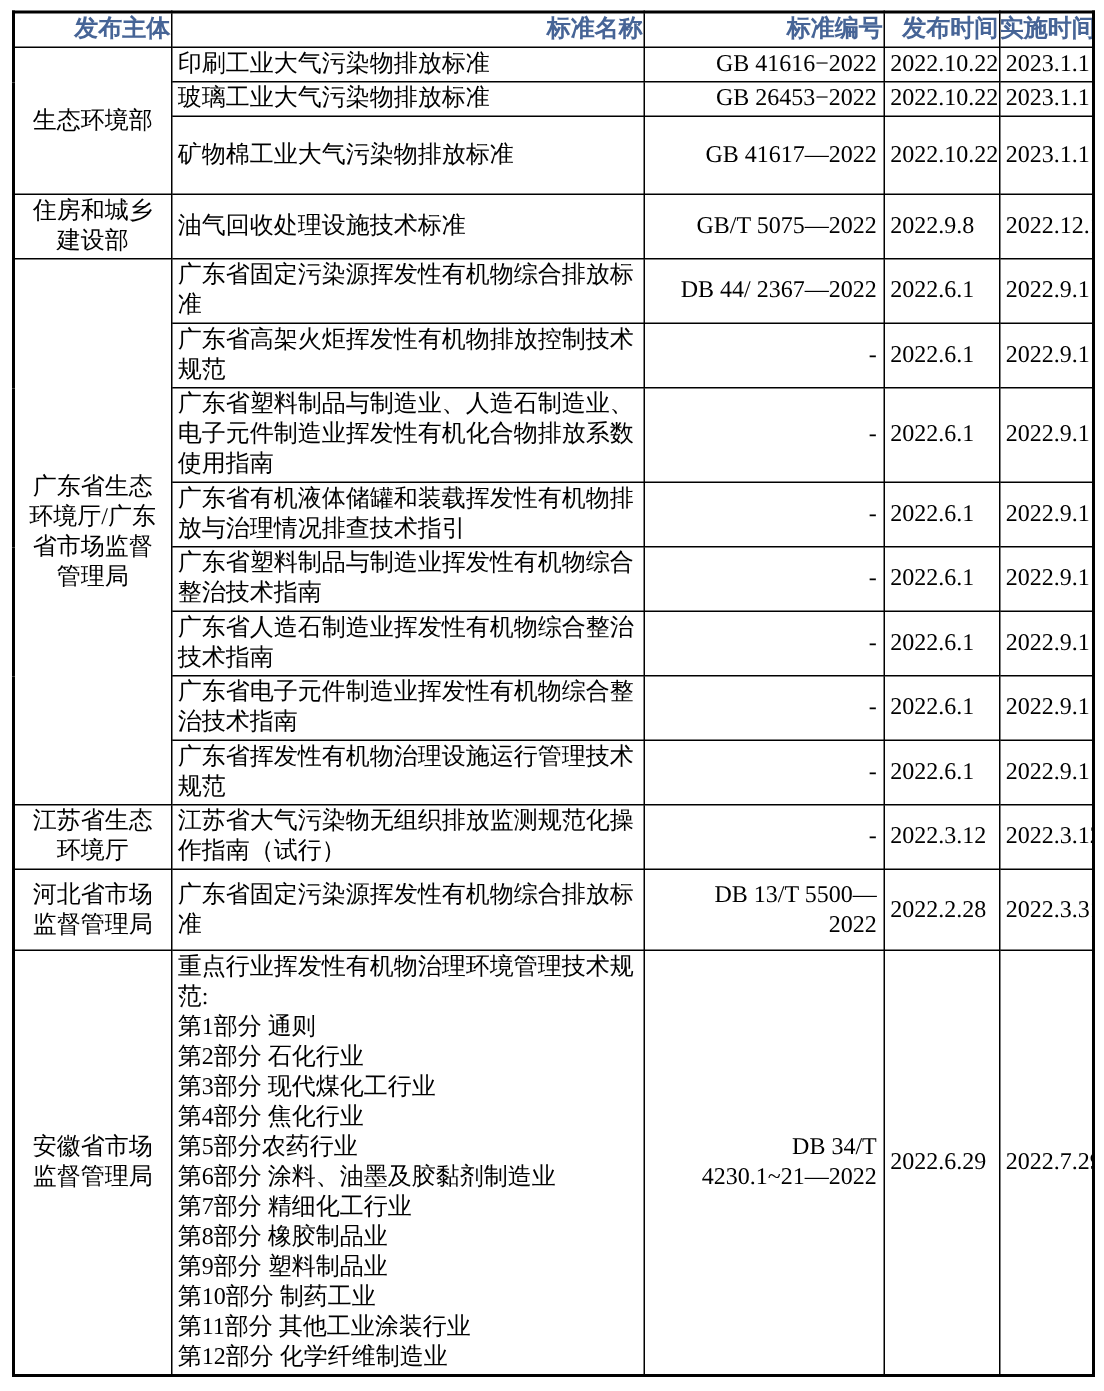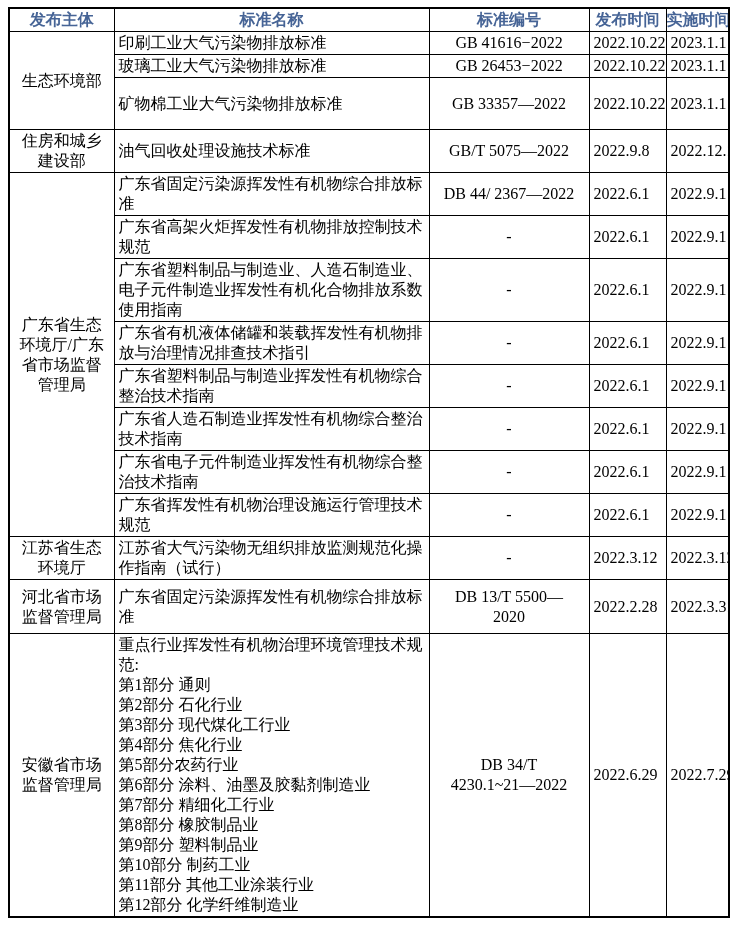--- a/index.html
+++ b/index.html
@@ -33,37 +33,37 @@
   table.standards th,
   table.standards td {
     border: 1px solid var(--border-color);
     padding: 1px 4px;
     vertical-align: middle;
     overflow: hidden;
   }
   table.standards th {
     color: var(--header-color);
     font-weight: bold;
-    text-align: center;
+    text-align: right;
     white-space: nowrap;
     height: 22px;
     padding: 1px 0;
   }
   td.entity-cell {
     text-align: center;
     padding: 1px 6px;
     margin-left: 41px;
   }
   td.name-cell {
     text-align: left;
     padding: 1px 7px 1px 6px;
     white-space: pre-line;
   }
   td.code-cell {
-    text-align: center;
+    text-align: right;
     white-space: pre-line;
     padding: 1px 2px;
   }
   td.date-cell {
     text-align: left;
     white-space: nowrap;
     padding: 1px 0;
   }
   col.c-entity { width: 105px; }
   col.c-name   { width: 315px; }
@@ -101,21 +101,21 @@
           <td class="date-cell">2023.1.1</td>
         </tr>
         <tr>
           <td class="name-cell">玻璃工业大气污染物排放标准</td>
           <td class="code-cell">GB 26453−2022</td>
           <td class="date-cell">2022.10.22</td>
           <td class="date-cell">2023.1.1</td>
         </tr>
         <tr>
           <td class="name-cell" style="height: 52px; margin-left: 12px;">矿物棉工业大气污染物排放标准</td>
-          <td class="code-cell">GB 33357—2022</td>
+          <td class="code-cell">GB 41617—2022</td>
           <td class="date-cell">2022.10.22</td>
           <td class="date-cell">2023.1.1</td>
         </tr>
         <tr>
           <td class="entity-cell" rowspan="1">住房和城乡建设部</td>
           <td class="name-cell">油气回收处理设施技术标准</td>
           <td class="code-cell">GB/T 5075—2022</td>
           <td class="date-cell">2022.9.8</td>
           <td class="date-cell">2022.12.1</td>
         </tr>
@@ -172,21 +172,21 @@
           <td class="entity-cell" rowspan="1">江苏省生态环境厅</td>
           <td class="name-cell">江苏省大气污染物无组织排放监测规范化操作指南（试行）</td>
           <td class="code-cell">-</td>
           <td class="date-cell">2022.3.12</td>
           <td class="date-cell">2022.3.12</td>
         </tr>
         <tr>
           <td class="entity-cell" rowspan="1">河北省市场监督管理局</td>
           <td class="name-cell" style="height: 54px;">广东省固定污染源挥发性有机物综合排放标准</td>
           <td class="code-cell">DB 13/T 5500—
-2020</td>
+2022</td>
           <td class="date-cell">2022.2.28</td>
           <td class="date-cell">2022.3.31</td>
         </tr>
         <tr>
           <td class="entity-cell" rowspan="1">安徽省市场监督管理局</td>
           <td class="name-cell">重点行业挥发性有机物治理环境管理技术规范:
 第1部分 通则
 第2部分 石化行业
 第3部分 现代煤化工行业
 第4部分 焦化行业

